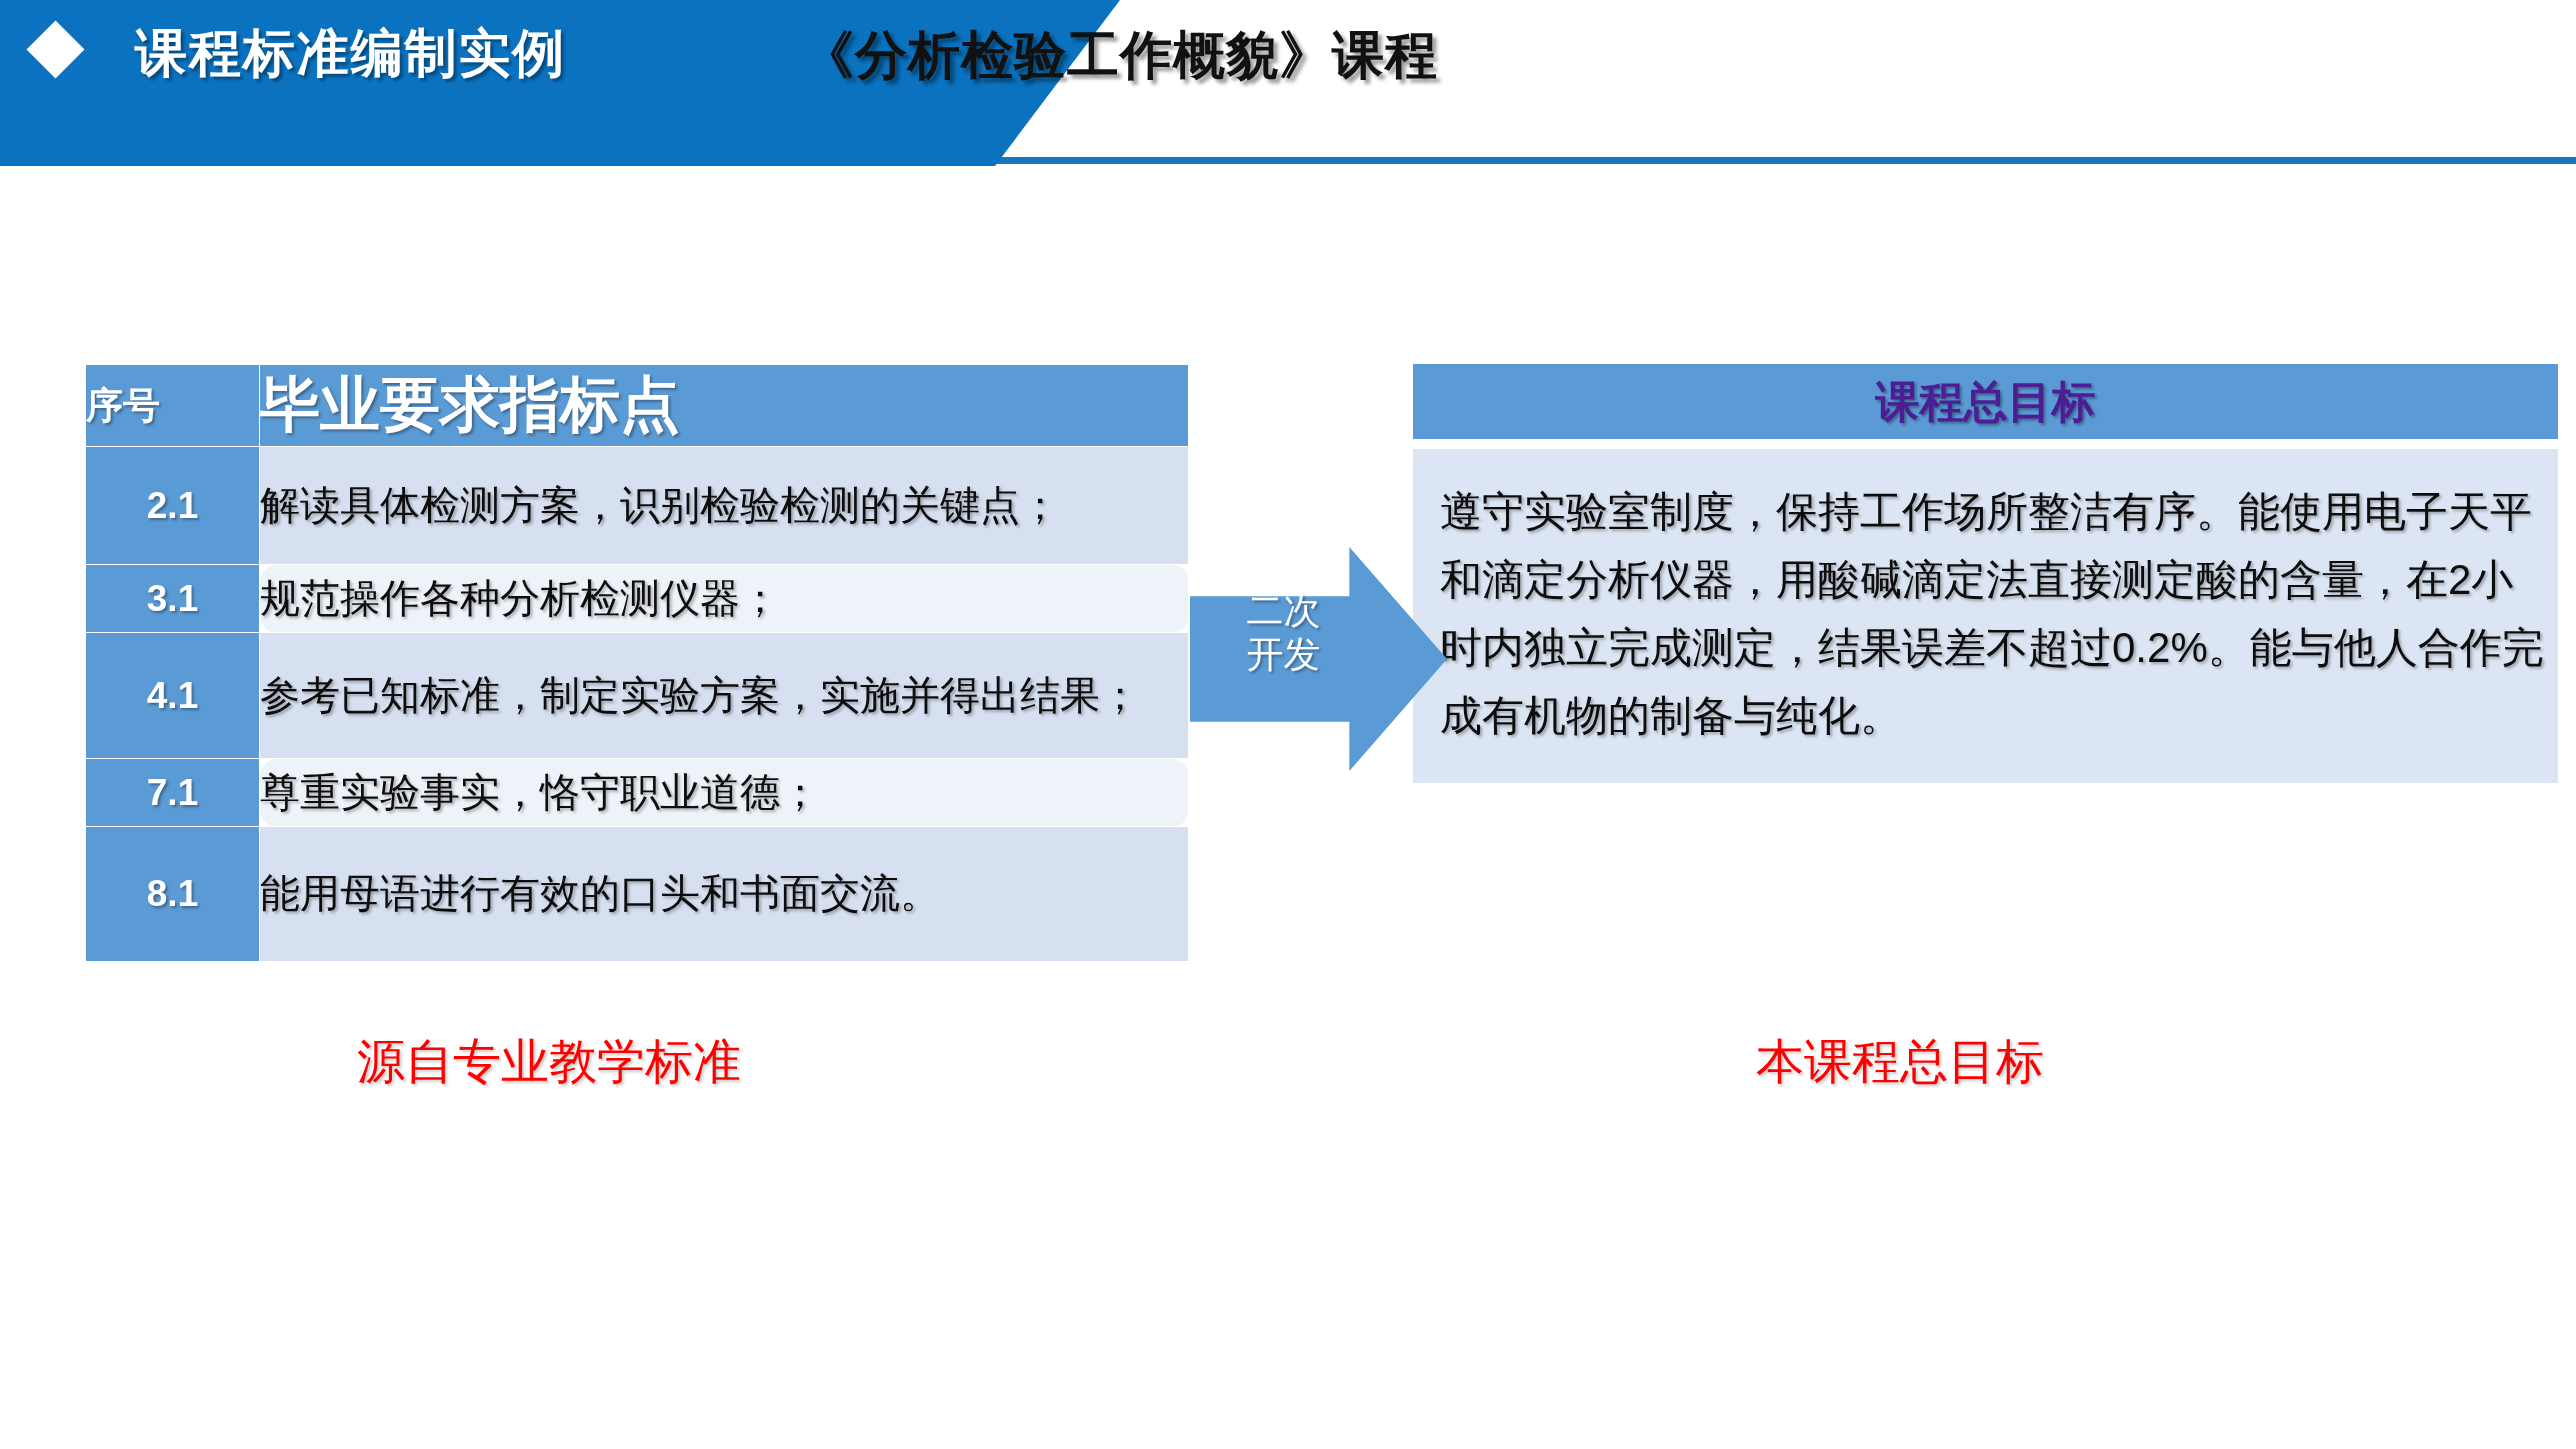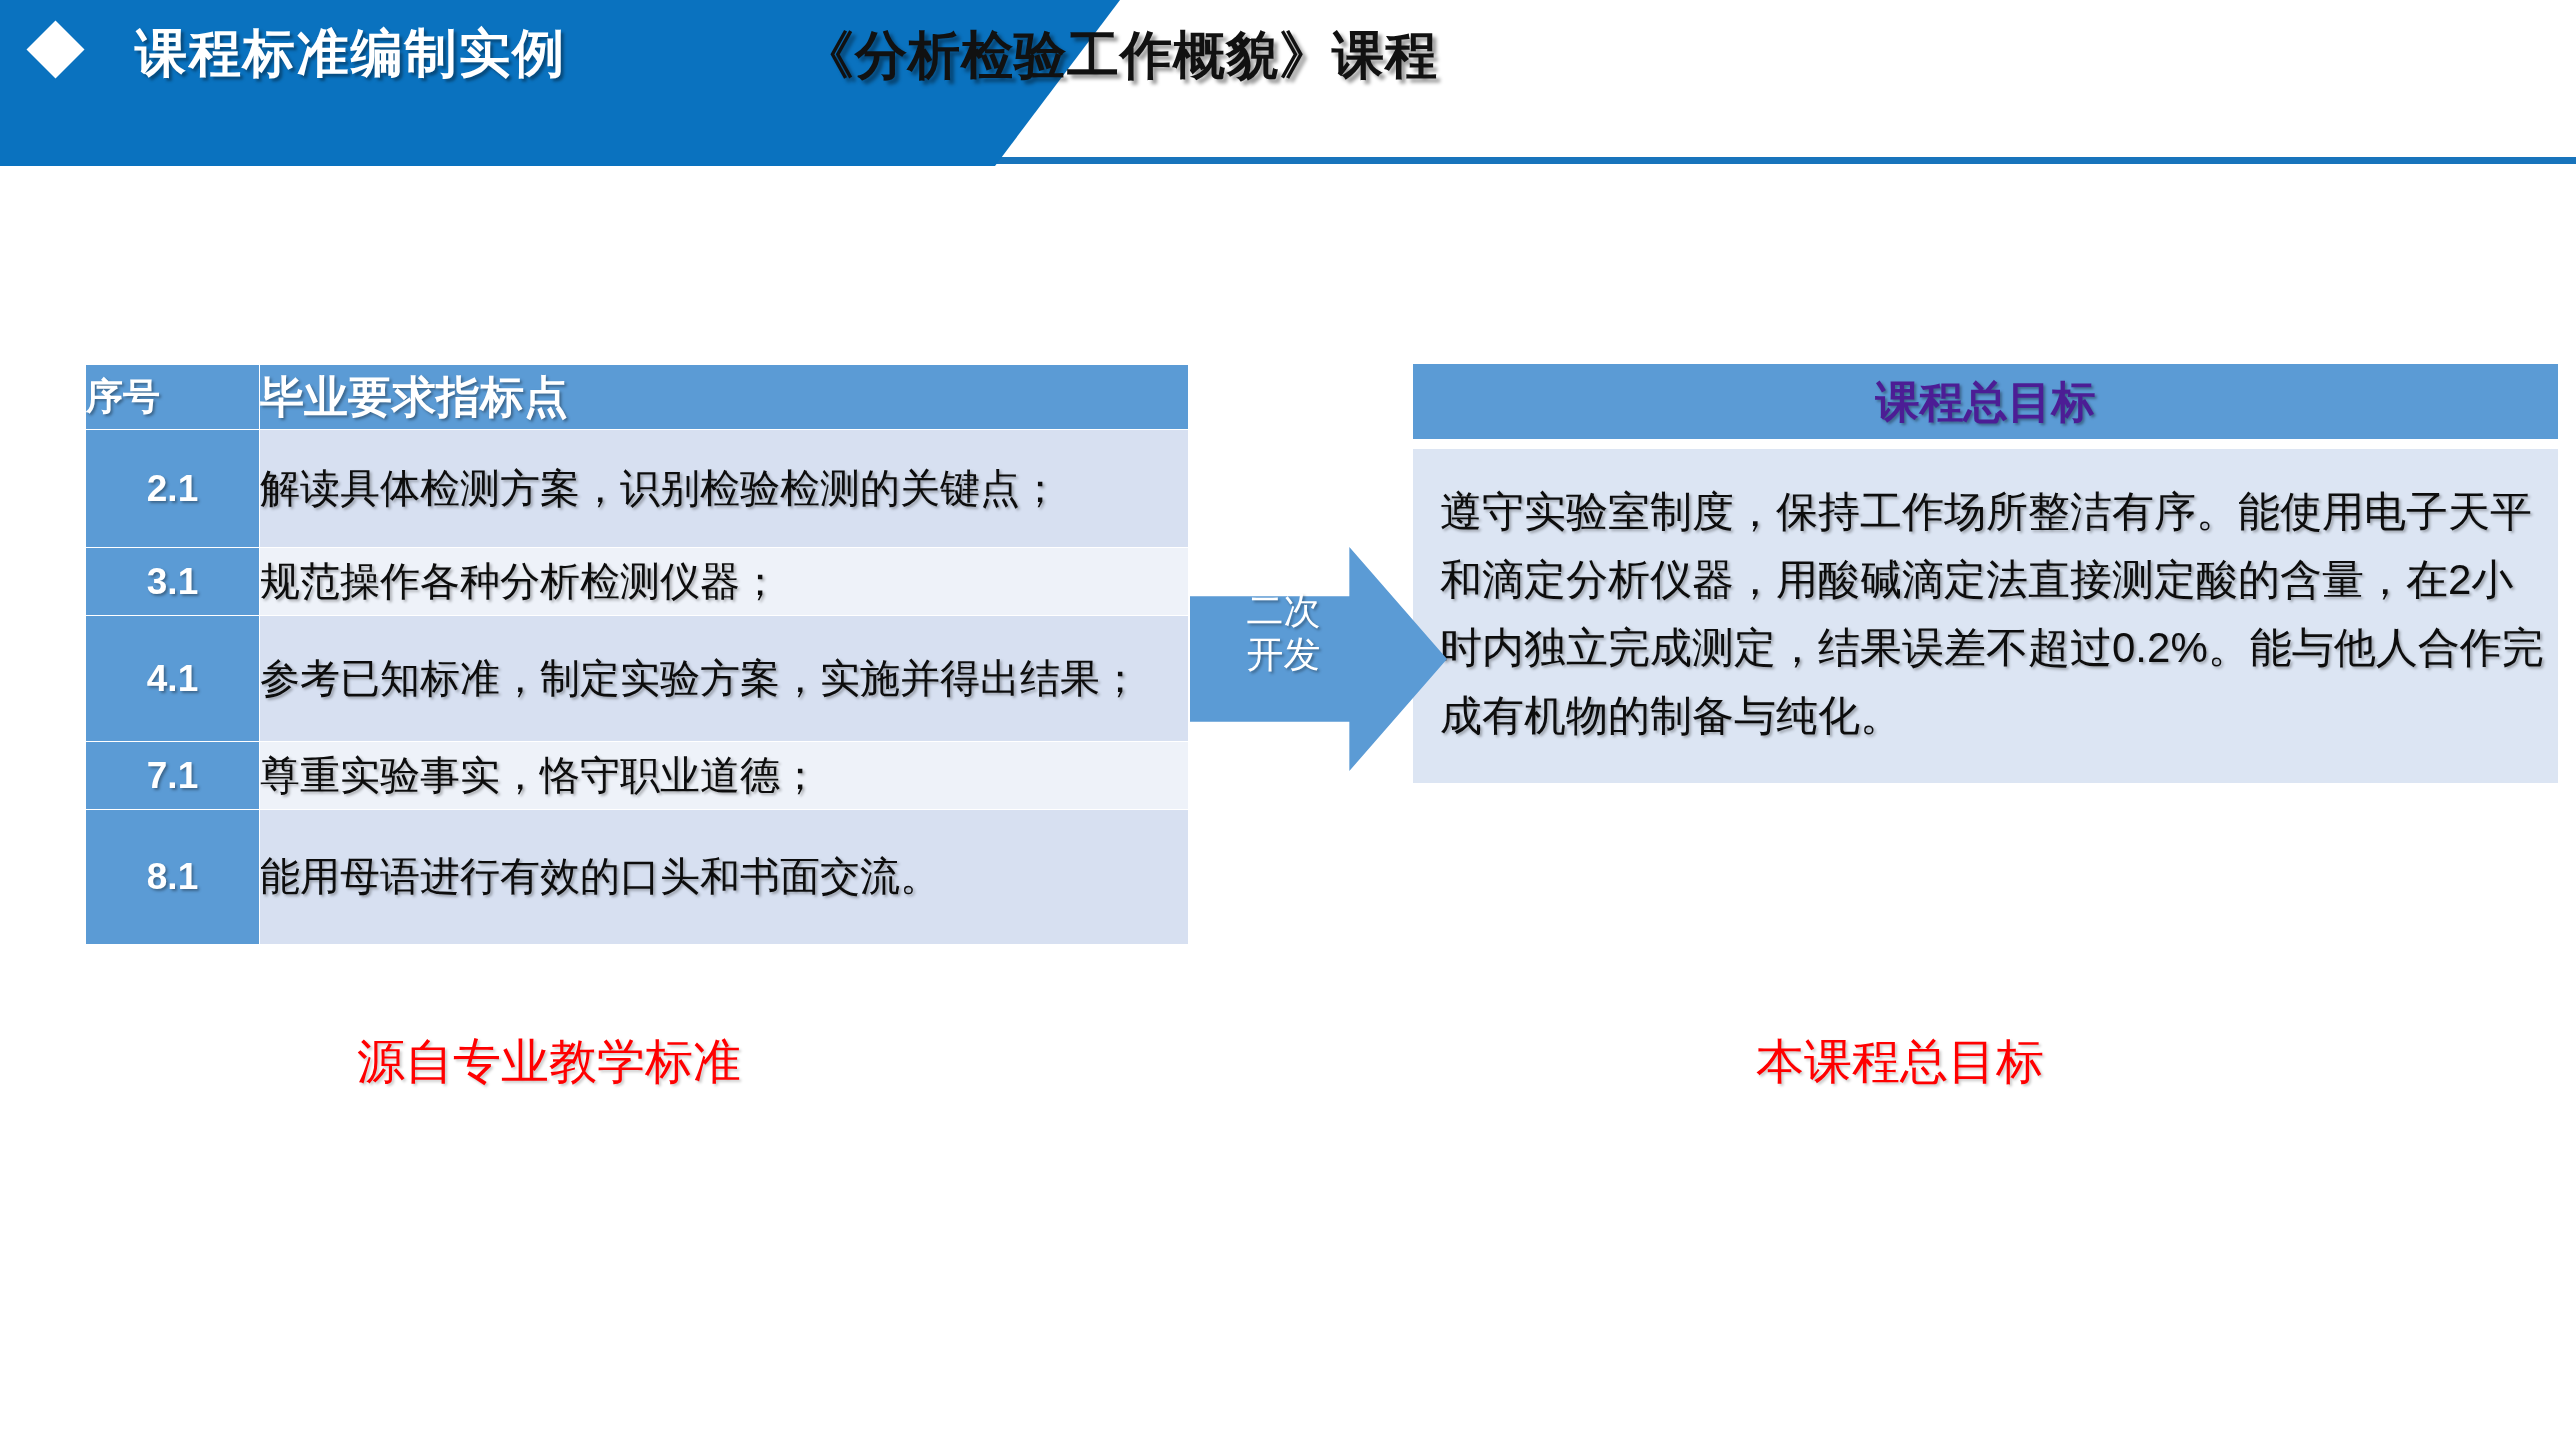--- a/index.html
+++ b/index.html
@@ -89,40 +89,40 @@
     background: #5B9BD5;
     color: #ffffff;
     font-size: 37px;
     font-weight: bold;
     text-align: left;
     height: 64px;
     border: 1.9px solid #ffffff;
     text-shadow: 1.9px 1.9px 2.9px rgba(0,0,0,0.35);
   }
   .thead-cell.big {
-    font-size: 44px;
+    font-size: 60px;
   }
   .no-cell {
     background: #5B9BD5;
     color: #ffffff;
     font-size: 37px;
     font-weight: bold;
     text-align: center;
     border: 1.9px solid #ffffff;
     text-shadow: 1.9px 1.9px 2.9px rgba(0,0,0,0.35);
   }
   .desc-cell {
     font-size: 40px;
     color: #0d0d0d;
     line-height: 1.28;
     padding: 7.7px 9.7px 7.7px 17.4px;
     border: 1.9px solid #ffffff;
     text-shadow: 1.9px 1.9px 2.9px rgba(0,0,0,0.30);
   }
-  .row-light .desc-cell { background: #EEF2F9; }
+  .row-light .desc-cell { background: #EEF2F9; border-radius: 17px; }
   .row-dark  .desc-cell { background: #D7E0F1; }
 
   
   #dev-arrow {
     position: absolute;
     left: 1190px;
     top: 547px;
     width: 257px;
     height: 224px;
     background: #5B9BD5;

